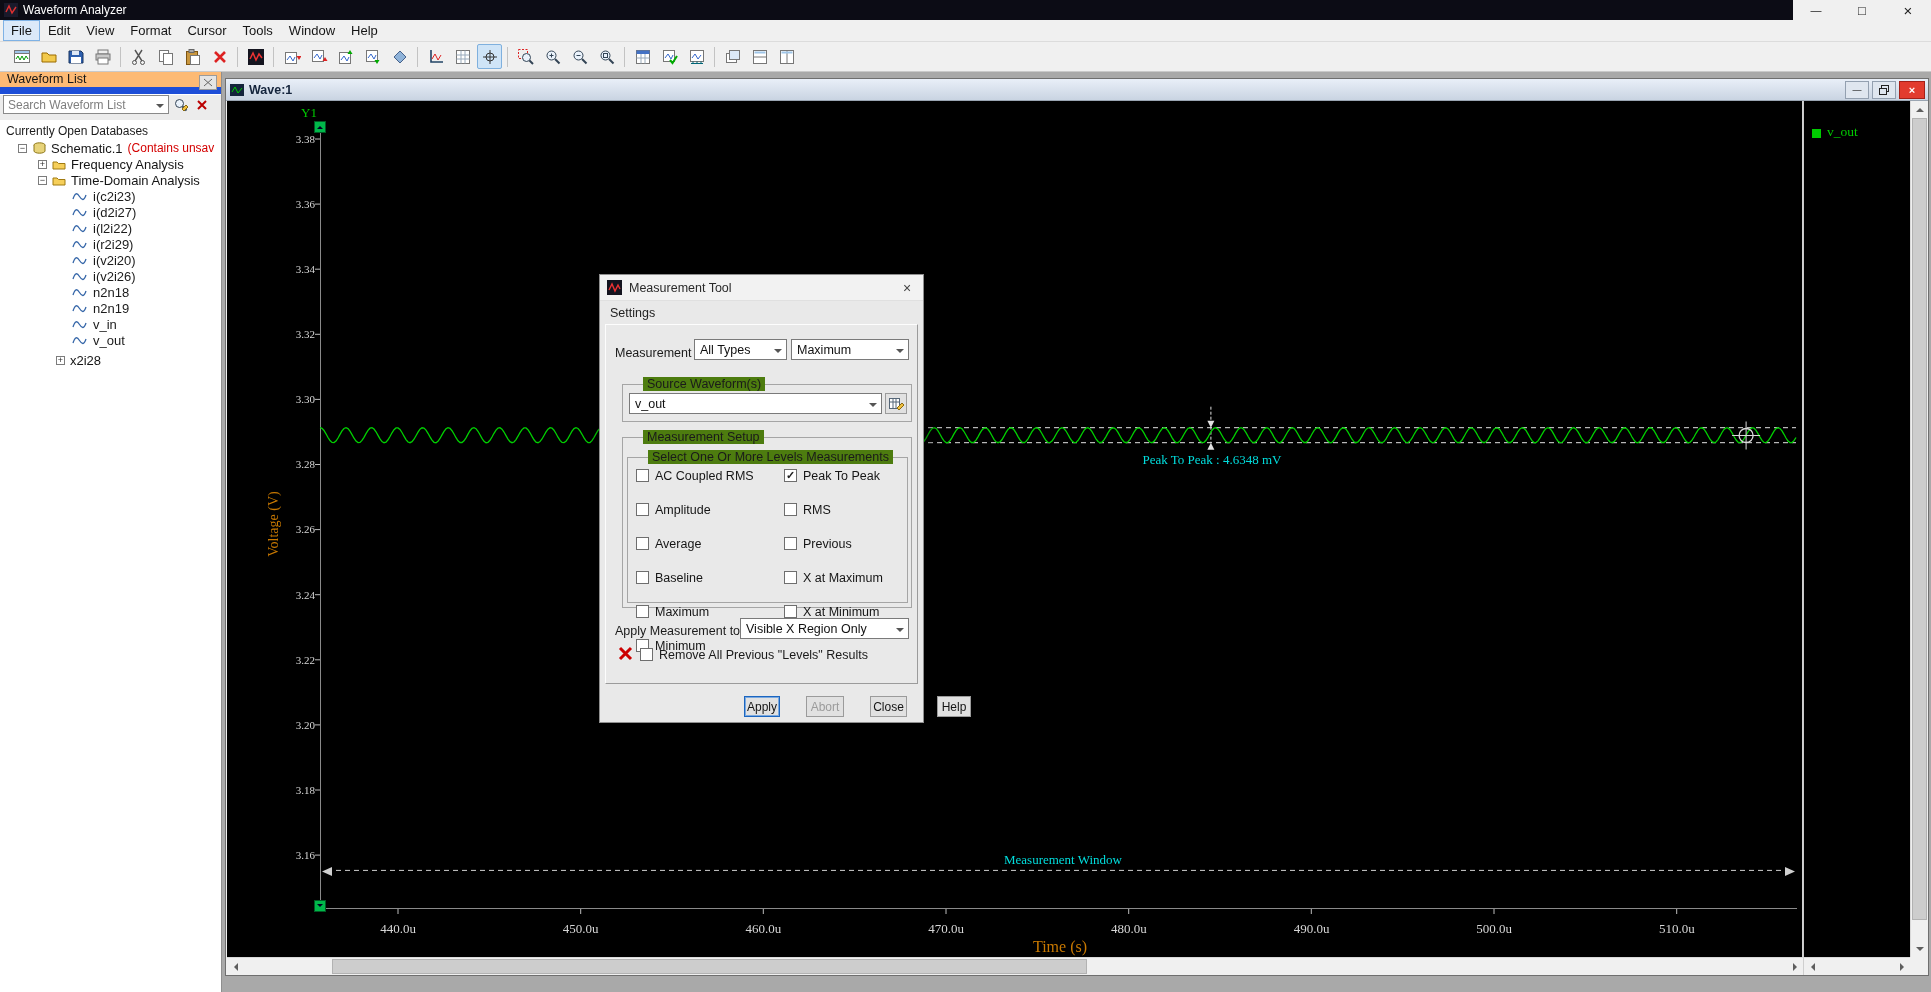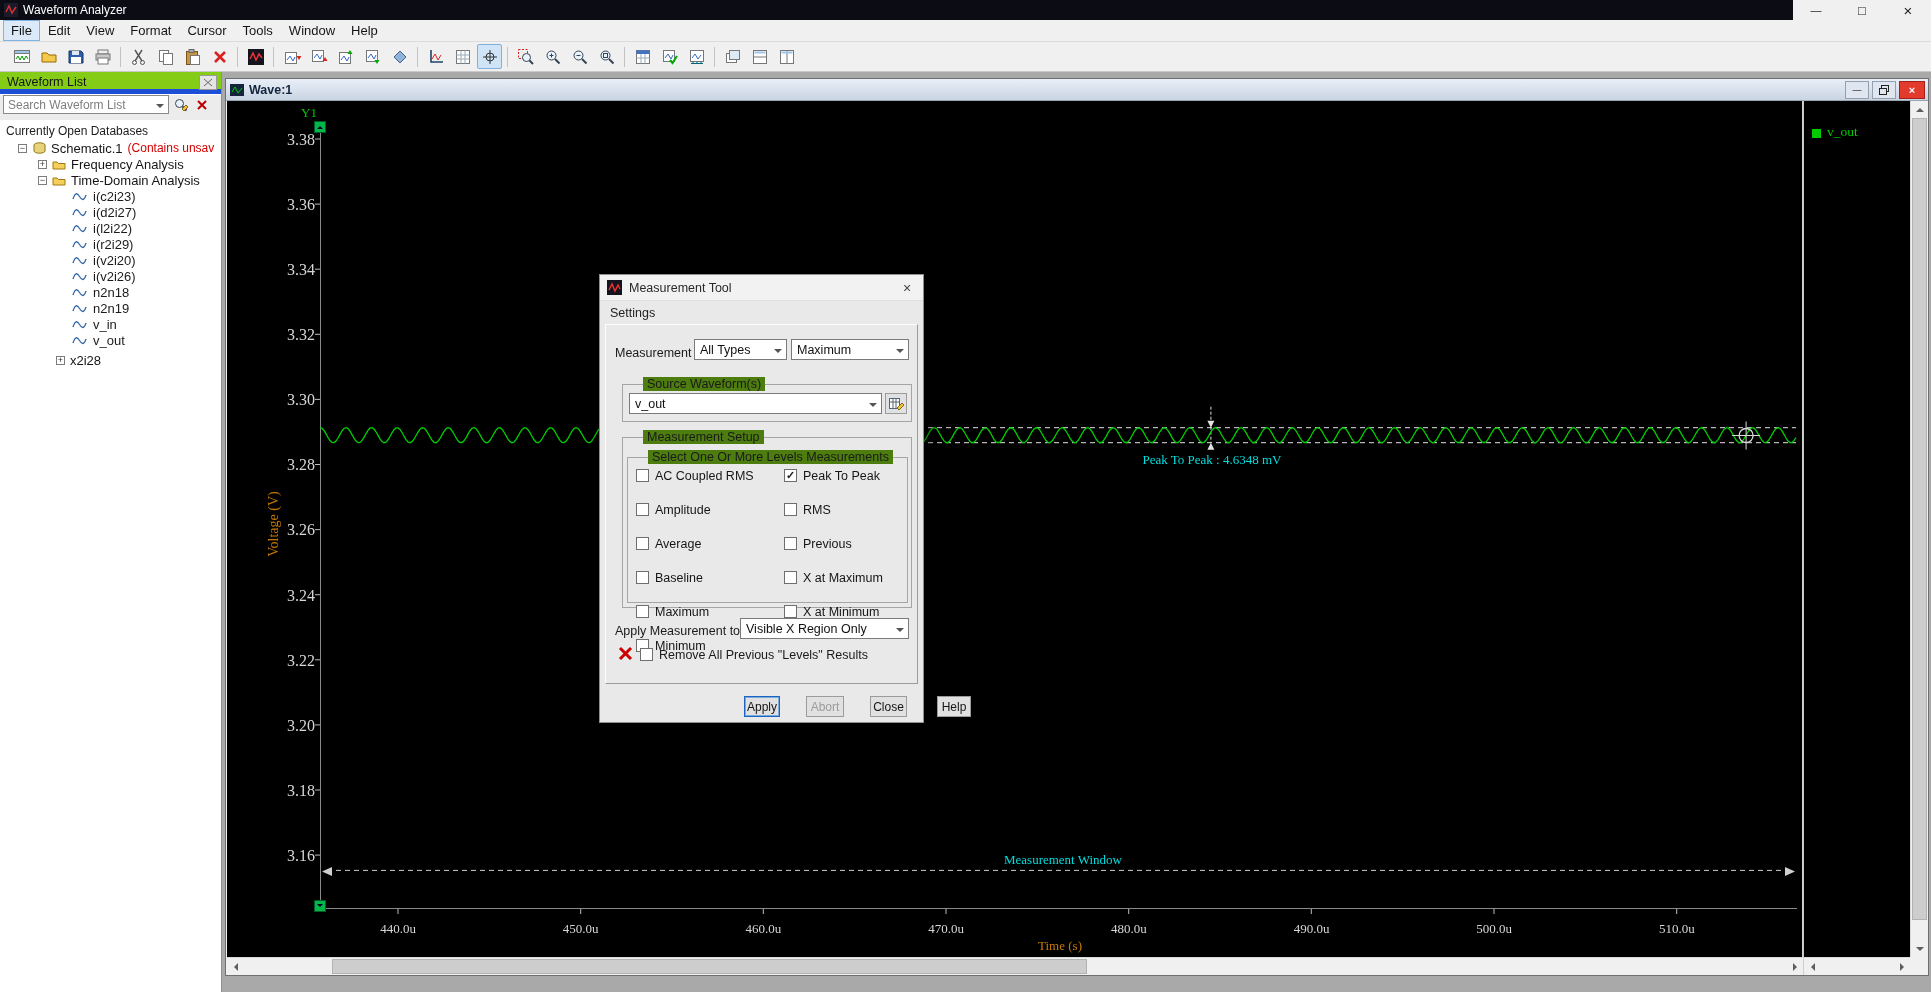--- a/index.html
+++ b/index.html
@@ -19,21 +19,21 @@
 
   
   .toolbar{position:absolute;left:0;top:42px;width:1931px;height:30px;background:#f0f0f0;border-bottom:1px solid #c9c9c9;display:flex;align-items:center;padding-left:8px}
   .tbtn{width:25px;height:25px;display:flex;align-items:center;justify-content:center;border:1px solid transparent;border-radius:2px;margin:0 1px}
   .tbtn.active{background:#cfe4f7;border-color:#7fb0de}
   .tsep{width:1px;height:20px;background:#c3c3c3;margin:0 4px}
   .tbtn svg{display:block}
 
   
   .sidebar{position:absolute;left:0;top:72px;width:222px;height:920px;background:#fff;border-right:1px solid #8f8f8f}
-  .sb-header{position:absolute;left:0;top:0;width:100%;height:22px;background:#84cc16;border-bottom:5px solid #1d4ed8;display:flex;align-items:flex-end}
+  .sb-header{position:absolute;left:0;top:0;width:100%;height:22px;background:#fdba74;border-bottom:7px solid #1d4ed8;display:flex;align-items:flex-start}
   .sb-header .sbt{margin-left:7px;font-size:12.5px}
   .sb-hbtn{position:absolute;right:4px;top:3px;width:18px;height:15px;display:flex;align-items:center;justify-content:center;background:#e4e4e4;border:1px solid #9a9a9a}
   .sb-search{position:absolute;left:0;top:23px;width:100%;height:25px;background:#ececec;display:flex;align-items:flex-start;padding:0 3px}
   .sb-combo{width:166px;height:19px;background:#fff;border:1px solid #8a8a8a;display:flex;align-items:center;position:relative}
   .sb-combo .val{margin-left:4px;color:#7e7e7e;font-size:12px}
   .dd-arrow{position:absolute;right:4px;top:8px;width:0;height:0;border:4px solid transparent;border-top-color:#555}
   .sb-btn{width:19px;height:19px;margin-left:2px;display:flex;align-items:center;justify-content:center;background:#ececec;border:1px solid transparent}
   .sb-dblabel{position:absolute;left:6px;top:52px;font-size:12px;color:#1c1c1c}
 
   .tree{position:absolute;left:0;top:68px;right:0;bottom:0;overflow:hidden}
@@ -57,25 +57,25 @@
   .wtb{width:24px;height:18px;display:flex;align-items:center;justify-content:center;background:#dfe6ef;border:1px solid #93a0b0;font-size:11px;color:#222}
   .wtb.close{background:#e23b2e;border-color:#a32018;color:#fff;font-weight:bold;width:26px}
 
   .plot{position:absolute;left:1px;top:22px;width:1576px;height:856px;background:#000;font-family:"Liberation Serif",serif;border-right:1px solid #d0d0d0}
   .plot .y1{position:absolute;left:52px;top:4px;width:38px;text-align:right;color:#00cc00;font-size:13px}
   .handle{position:absolute;left:87px;width:12px;height:12px;background:#00b84a;border:1px solid #005a24;display:flex;align-items:center;justify-content:center}
   .handle .ht{width:0;height:0;border:3px solid transparent}
   .handle.top .ht{border-bottom-color:#002;margin-top:-2px}
   .handle.bot .ht{border-top-color:#002;margin-bottom:-2px}
   .yticks{position:absolute;left:18px;top:31px;width:70px;height:731px;display:flex;flex-direction:column;justify-content:space-between;align-items:flex-end}
-  .yticks div{color:#d6d6d6;font-size:16px;line-height:15px}
+  .yticks div{color:#d6d6d6;font-size:11px;line-height:15px}
   .xticks{position:absolute;left:141px;top:820px;width:1339px;display:flex;justify-content:space-between}
   .xticks div{width:60px;text-align:center;color:#d6d6d6;font-size:13px}
   .ylabel{position:absolute;left:-28px;top:415px;width:150px;text-align:center;transform:rotate(-90deg);color:#c87800;font-size:14px}
-  .xlabel{position:absolute;left:773px;top:837px;width:120px;text-align:center;color:#c87800;font-size:13px}
+  .xlabel{position:absolute;left:773px;top:837px;width:120px;text-align:center;color:#c87800;font-size:16px}
   .pp-label{position:absolute;left:865px;top:351px;width:240px;text-align:center;color:#00dddd;font-size:13px}
   .mw-label{position:absolute;left:756px;top:751px;width:160px;text-align:center;color:#00dddd;font-size:13px}
 
   .legend{position:absolute;left:1577px;top:22px;width:107px;height:856px;background:#000;border-left:1px solid #c8c8c8;font-family:"Liberation Serif",serif}
   .legend .swatch{position:absolute;left:8px;top:28px;width:9px;height:9px;background:#00cc00}
   .legend .lname{position:absolute;left:23px;top:23px;color:#00cc00;font-size:13.5px}
 
   .vscroll{position:absolute;left:1684px;top:22px;width:18px;height:856px;background:#f0f0f0;border-left:1px solid #d9d9d9}
   .hscroll{position:absolute;left:1px;top:878px;width:1576px;height:18px;background:#f0f0f0;border-top:1px solid #d9d9d9}
   .lgscroll{position:absolute;left:1577px;top:878px;width:107px;height:18px;background:#f0f0f0;border-top:1px solid #d9d9d9;border-left:1px solid #cfcfcf}

